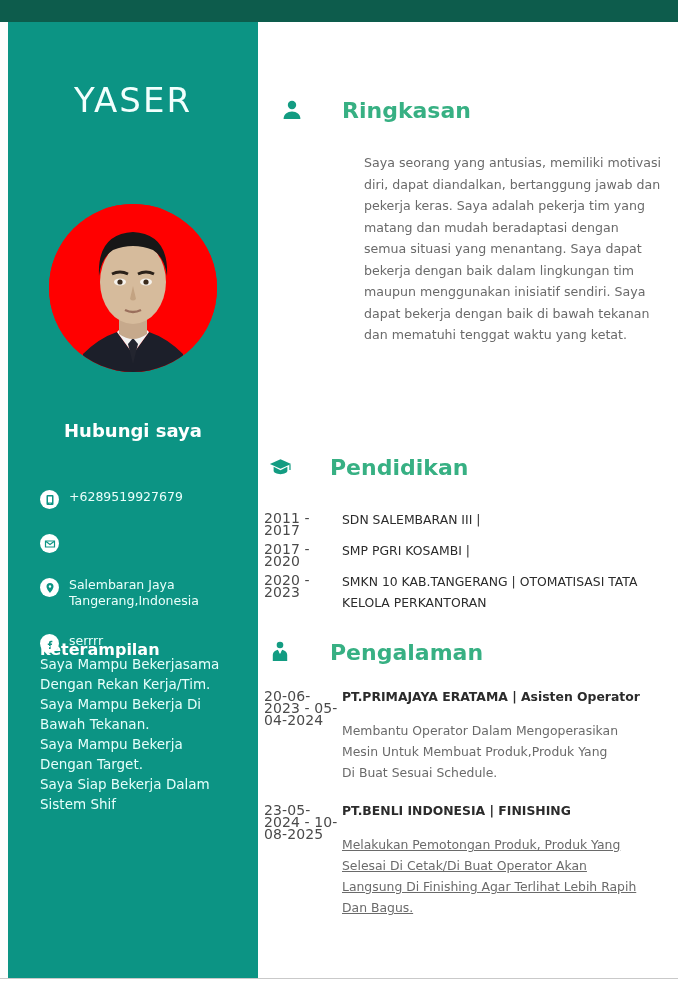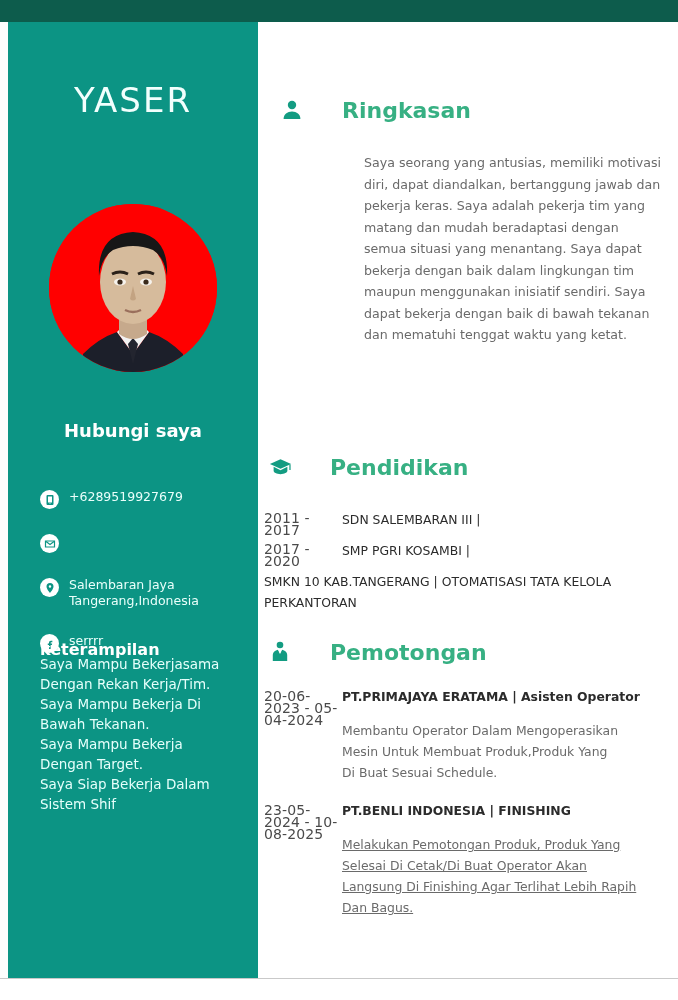--- a/index.html
+++ b/index.html
@@ -336,37 +336,38 @@
             <div class="edu-head">SDN SALEMBARAN III |</div>
           </div>
         </div>
         <div class="entry">
           <div class="entry-date">2017 - 2020</div>
           <div class="entry-main">
             <div class="edu-head">SMP PGRI KOSAMBI |</div>
           </div>
         </div>
         <div class="entry">
+          <div class="entry-date">2020 - 2023</div>
           <div class="entry-main">
             <div class="edu-head">SMKN 10 KAB.TANGERANG | OTOMATISASI TATA KELOLA PERKANTORAN</div>
           </div>
         </div>
       </div>
     </div>
 
     <div class="section" style="left:0; top:610px; width:420px;">
       <div class="sec-head">
         <span class="sec-icon">
           <svg width="24" height="24" viewBox="0 0 24 24">
             <circle cx="12" cy="5" r="3.3" fill="#139c82"></circle>
             <path d="M4.8 21v-6.2c0-2.6 2.3-4.6 5.1-5.1L12 14l2.1-4.3c2.8.5 5.1 2.5 5.1 5.1V21z" fill="#139c82"></path>
             <path d="M10.3 9.4L12 13.4l1.7-4z" fill="#ffffff"></path>
           </svg>
         </span>
-        <span class="sec-title">Pemotongan</span>
+        <span class="sec-title">Pengalaman</span>
       </div>
       <div class="exp-entries">
         <div class="entry" style="margin-bottom:18px;">
           <div class="entry-date">20-06-2023 - 05-04-2024</div>
           <div class="entry-main">
             <div class="entry-head">PT.PRIMAJAYA ERATAMA | Asisten Operator</div>
             <div class="entry-desc" style="width:282px;">Membantu Operator Dalam Mengoperasikan Mesin Untuk Membuat Produk,Produk Yang Di Buat Sesuai Schedule.</div>
           </div>
         </div>
         <div class="entry">

